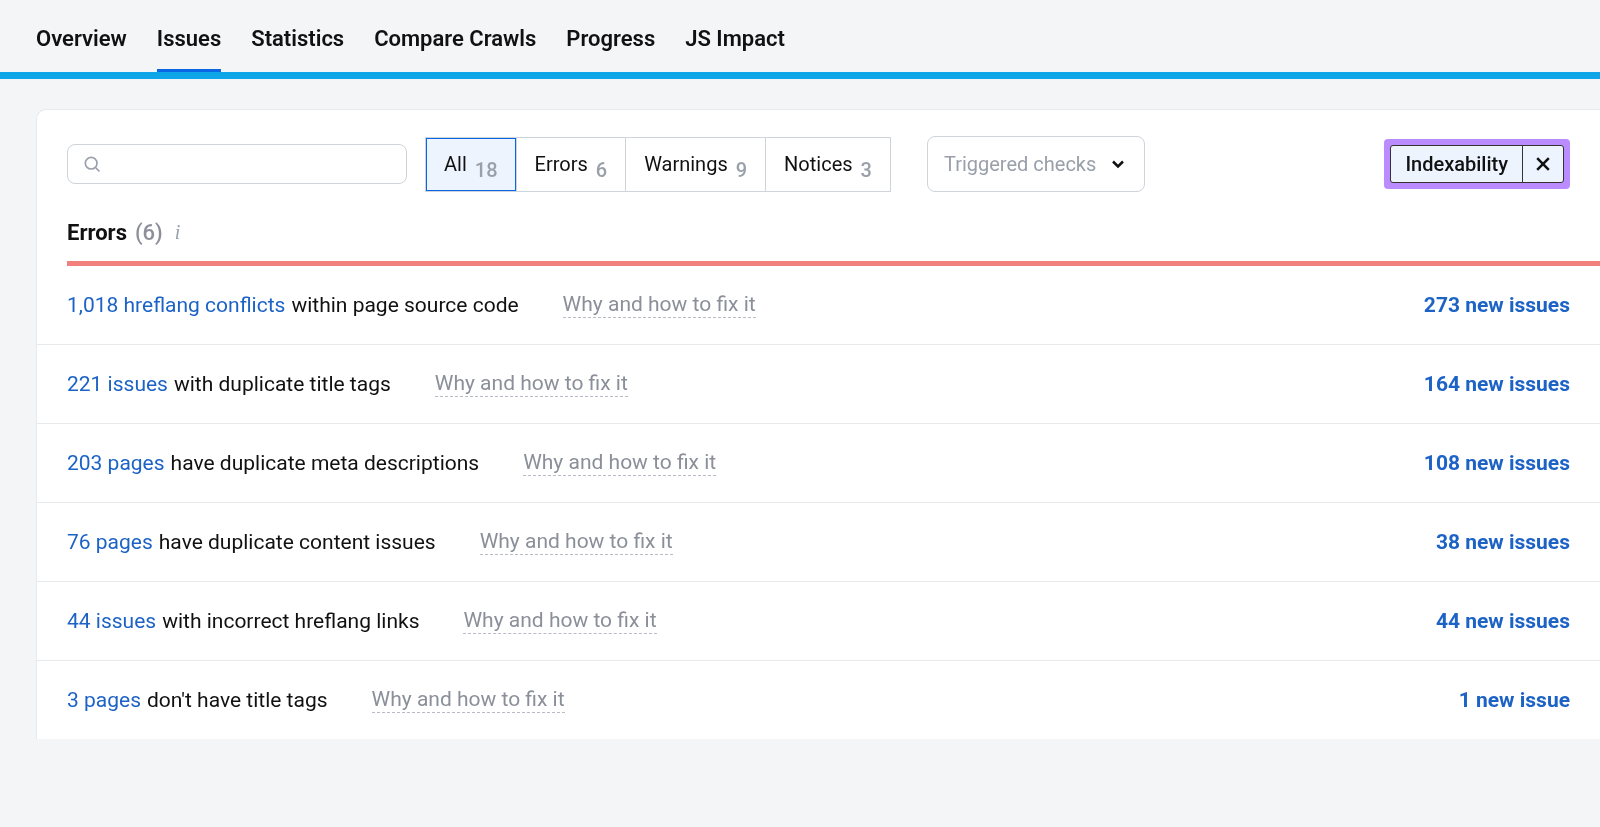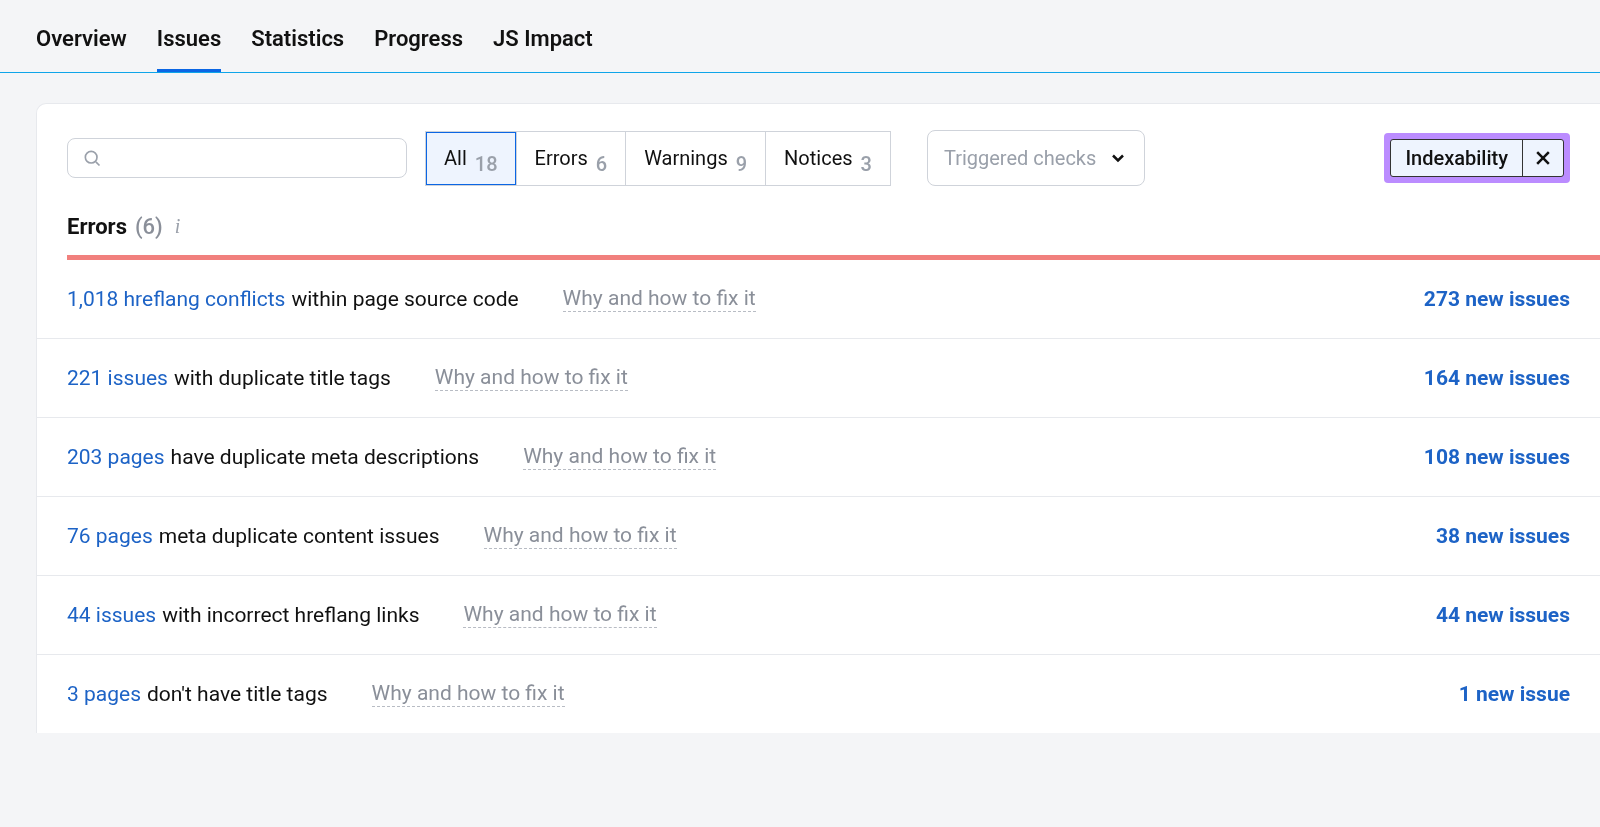--- a/index.html
+++ b/index.html
@@ -6,21 +6,21 @@
   body {
     font-family: -apple-system, BlinkMacSystemFont, "Segoe UI", Roboto, Helvetica, Arial, sans-serif;
     background: #f4f5f7;
     color: #111;
     font-size: 20px;
   }
   .tabbar {
     display: flex;
     gap: 30px;
     padding: 16px 36px 0 36px;
-    border-bottom: 1px solid #0ea5e9;
+    border-bottom: 7px solid #0ea5e9;
     background: #f4f5f7;
   }
   .tab {
     padding: 10px 0 18px 0;
     font-size: 22px;
     font-weight: 600;
     color: #111;
     cursor: pointer;
     border-bottom: 3px solid transparent;
   }
@@ -154,20 +154,21 @@
   }
   svg.icon { width: 20px; height: 20px; flex-shrink: 0; }
 </style>
 </head>
 <body>
 
 <div class="tabbar">
   <div class="tab">Overview</div>
   <div class="tab active">Issues</div>
   <div class="tab">Statistics</div>
+  <div class="tab">Compare Crawls</div>
   <div class="tab">Progress</div>
   <div class="tab">JS Impact</div>
 </div>
 
 <div class="panel">
 
   <div class="toolbar">
     <div class="searchbox">
       <svg class="icon" viewBox="0 0 24 24" fill="none" stroke="#9aa0aa" stroke-width="2">
           <circle cx="11" cy="11" r="7"></circle>
@@ -235,21 +236,21 @@
     <span class="new">164 new issues</span>
   </div>
   <div class="row">
     <span class="lead">203 pages</span>
     <span class="rest">have duplicate meta descriptions</span>
     <span class="hint">Why and how to fix it</span>
     <span class="new">108 new issues</span>
   </div>
   <div class="row">
     <span class="lead">76 pages</span>
-    <span class="rest">meta duplicate content issues</span>
+    <span class="rest">have duplicate content issues</span>
     <span class="hint">Why and how to fix it</span>
     <span class="new">38 new issues</span>
   </div>
   <div class="row">
     <span class="lead">44 issues</span>
     <span class="rest">with incorrect hreflang links</span>
     <span class="hint">Why and how to fix it</span>
     <span class="new">44 new issues</span>
   </div>
   <div class="row" style="border-bottom:none">

